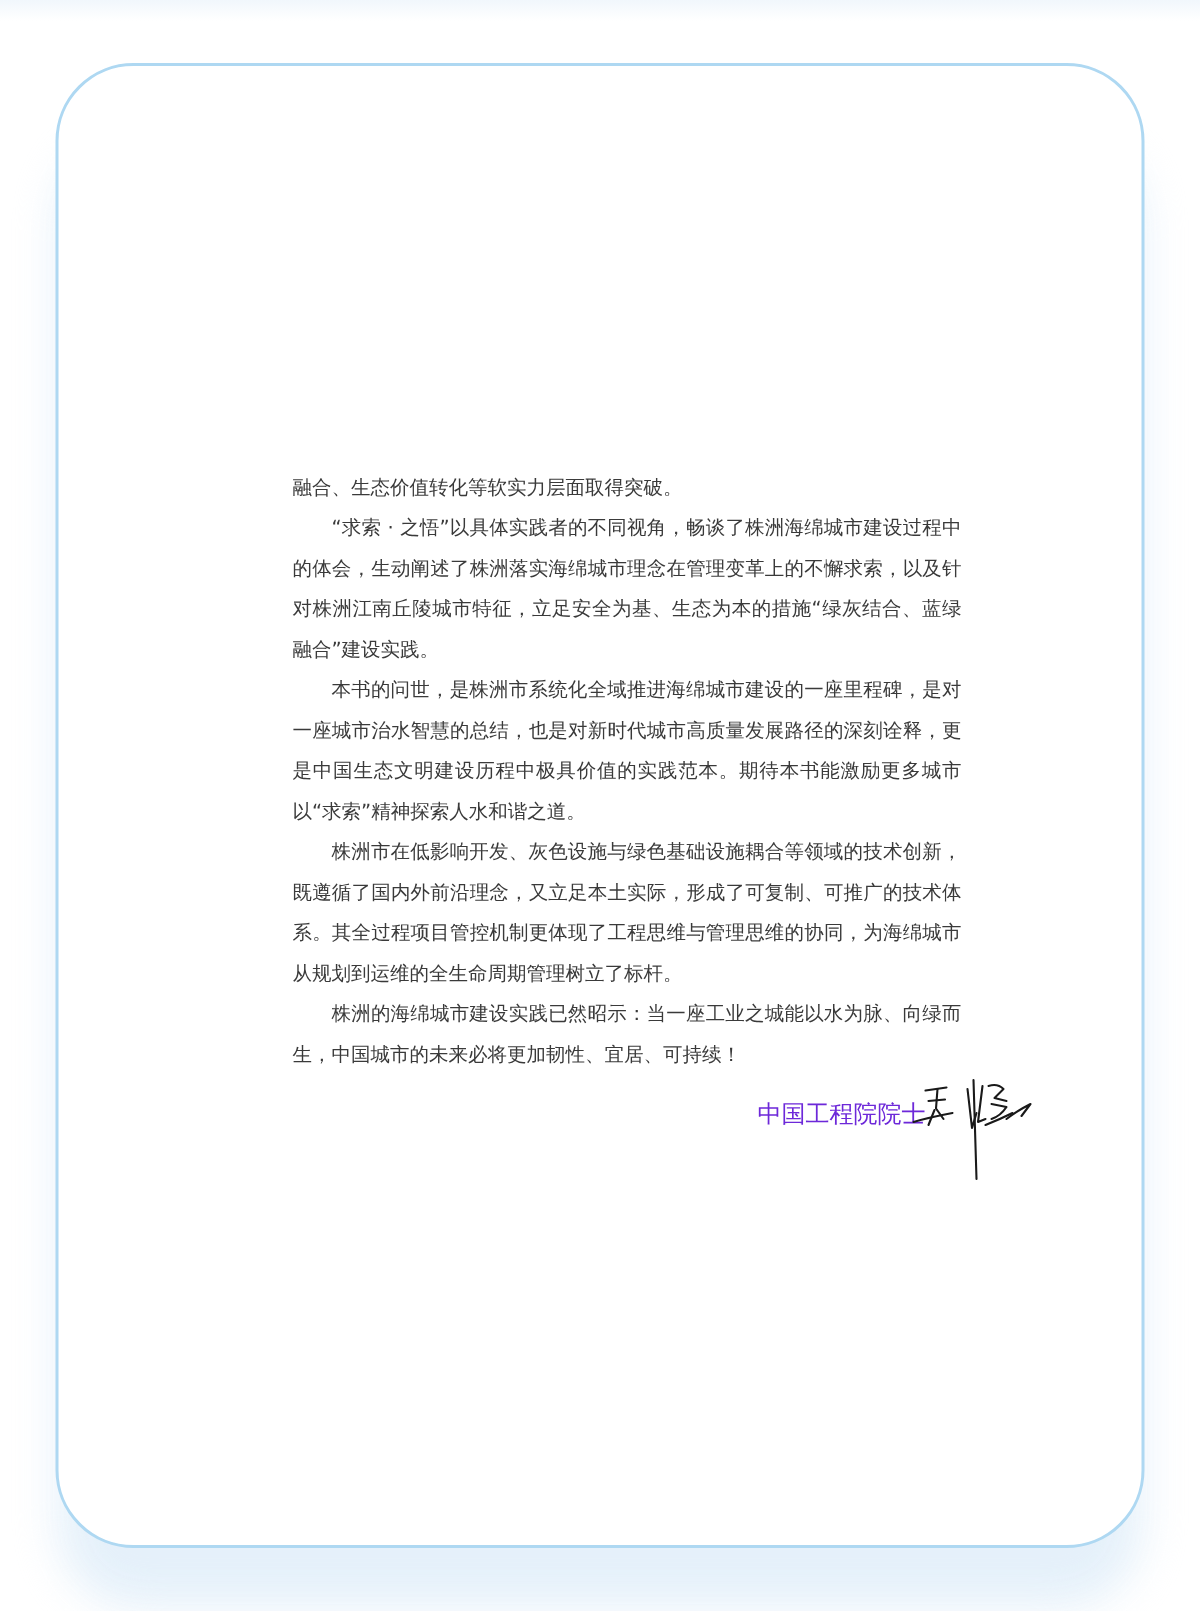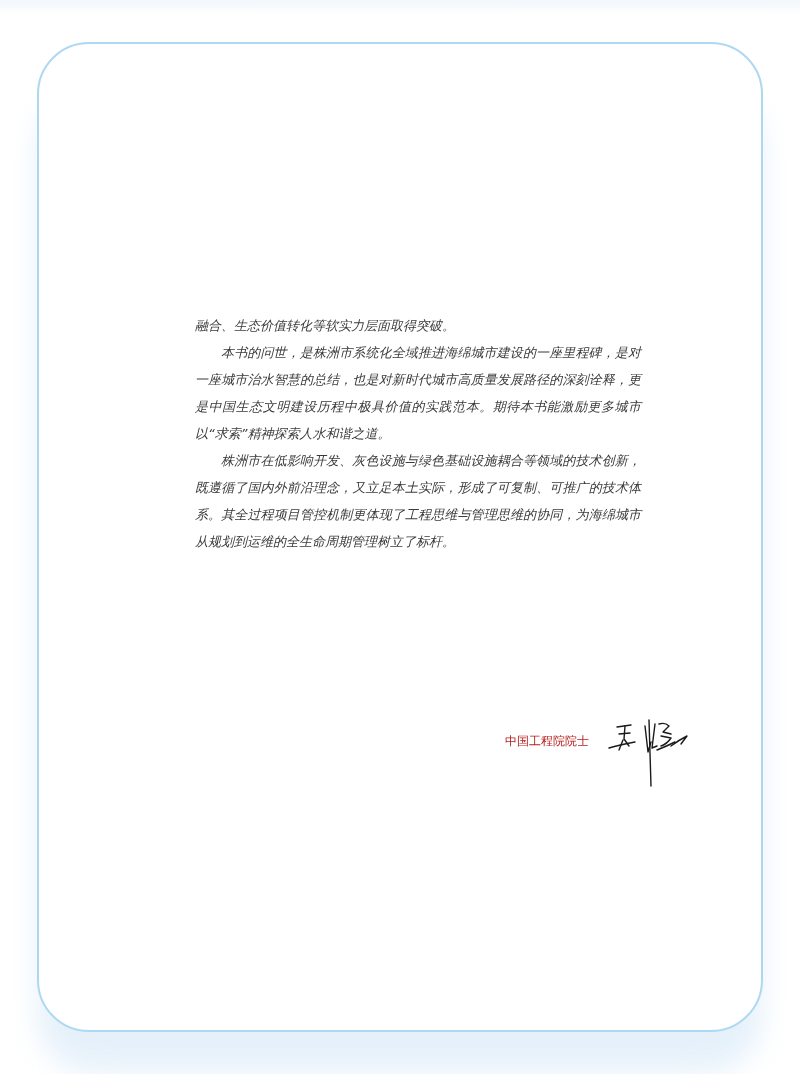--- a/index.html
+++ b/index.html
@@ -39,59 +39,60 @@
   }
   .text-block {
     position: absolute;
     left: 195px;
     top: 312px;
     width: 446px;
     font-size: 13px;
     line-height: 27px;
     color: #3a3a3a;
     letter-spacing: 0px;
-    font-style: italic;
   }
   .text-block p {
     margin: 0;
     text-align: justify;
   }
   .text-block p.indent { text-indent: 26px; }
   .signature-area {
     position: absolute;
     left: 505px;
     top: 722px;
     width: 200px;
     height: 70px;
   }
   .sig-title {
     position: absolute;
     left: 0; top: 11px;
-    font-size: 12px;
-    color: #b91c1c;
+    font-size: 16px;
+    color: #6d28d9;
     white-space: nowrap;
   }
   .sig-mark {
     position: absolute;
     left: 100px; top: -10px;
     width: 100px; height: 75px;
   }
 </style>
 </head>
 <body>
 
 <div class="top-fade"></div>
 <div class="shadow-glow"></div>
 
 <div class="card"></div>
 
 <div class="text-block">
   <p>融合、生态价值转化等软实力层面取得突破。</p>
+  <p class="indent">“求索 · 之悟”以具体实践者的不同视角，畅谈了株洲海绵城市建设过程中的体会，生动阐述了株洲落实海绵城市理念在管理变革上的不懈求索，以及针对株洲江南丘陵城市特征，立足安全为基、生态为本的措施“绿灰结合、蓝绿融合”建设实践。</p>
   <p class="indent">本书的问世，是株洲市系统化全域推进海绵城市建设的一座里程碑，是对一座城市治水智慧的总结，也是对新时代城市高质量发展路径的深刻诠释，更是中国生态文明建设历程中极具价值的实践范本。期待本书能激励更多城市以“求索”精神探索人水和谐之道。</p>
   <p class="indent">株洲市在低影响开发、灰色设施与绿色基础设施耦合等领域的技术创新，既遵循了国内外前沿理念，又立足本土实际，形成了可复制、可推广的技术体系。其全过程项目管控机制更体现了工程思维与管理思维的协同，为海绵城市从规划到运维的全生命周期管理树立了标杆。</p>
+  <p class="indent">株洲的海绵城市建设实践已然昭示：当一座工业之城能以水为脉、向绿而生，中国城市的未来必将更加韧性、宜居、可持续！</p>
 </div>
 
 <div class="signature-area">
   <span class="sig-title">中国工程院院士</span>
   <svg class="sig-mark" viewBox="0 0 100 75">
     <g fill="none" stroke="#1a1a1a" stroke-width="1.4" stroke-linecap="round" stroke-linejoin="round">
 
       <path d="M12 15 L26 13"></path>
       <path d="M14 22 L25 21"></path>
       <path d="M20 14 L19 27 L24 34"></path>

